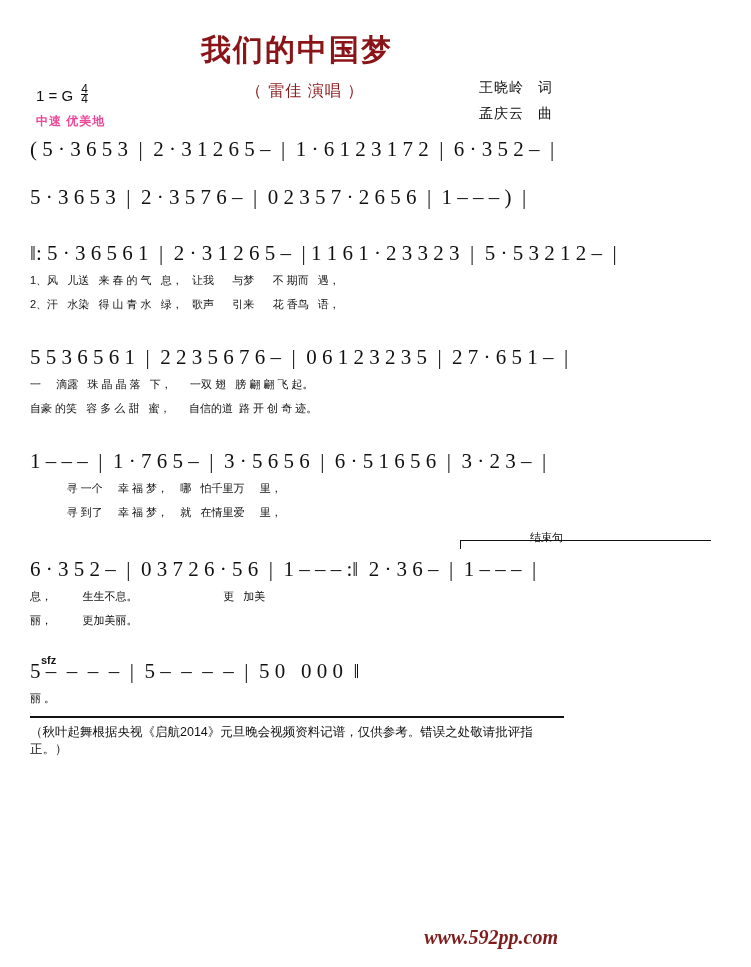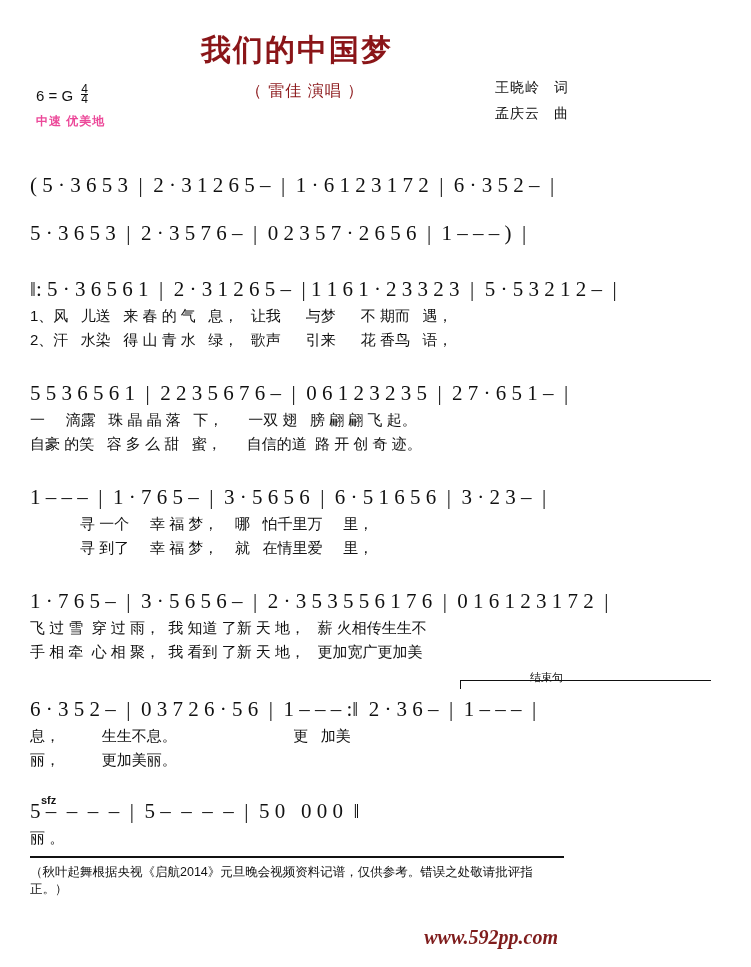--- a/index.html
+++ b/index.html
@@ -29,21 +29,21 @@
     text-align:center;
     font-size:16px;
     color:#8a1518;
     margin-top:10px;
     letter-spacing:1px;
     font-family:"Liberation Sans", sans-serif;
     padding-left:16px;
   }
   .credits{
     position:absolute;
-    right:26px;top:74px;
+    right:42px;top:74px;
     font-size:14px;
     line-height:26px;
     color:#111;
     font-family:"Liberation Sans", sans-serif;
   }
   .credits div span.name{letter-spacing:1px;}
   .credits div span.role{margin-left:14px;}
   .keysig{
     position:absolute;
     left:36px;top:85px;
@@ -79,21 +79,21 @@
   .notes{
     font-family:"Liberation Serif", serif;
     font-size:21px;
     color:#111;
     letter-spacing:0px;
     white-space:pre;
     line-height:30px;
   }
   .lyr{
     font-family:"Liberation Sans", sans-serif;
-    font-size:15px;
+    font-size:11px;
     color:#111;
     white-space:pre;
     line-height:24px;
     letter-spacing:0px;
   }
   .hr{
     border:0;border-top:2px solid #111;
     margin:6px 30px 0 30px;
   }
   .footnote{
@@ -137,30 +137,30 @@
   <div class="credits">
     <div>
       <span class="name">王晓岭</span><span class="role">词</span>
     </div>
     <div>
       <span class="name">孟庆云</span><span class="role">曲</span>
     </div>
   </div>
 
   <div class="keysig">
-    <span>6 = G</span>
+    <span>1 = G</span>
     <span class="frac">
       <span style="display:block;border-bottom:1px solid #111;">4</span>
       <span style="display:block;">4</span>
     </span>
   </div>
 
   <div class="tempo">中速 优美地</div>
 
-  <div class="staff" style="margin-top:68px;">
+  <div class="staff" style="margin-top:32px;">
 
     <div class="line">
       <div class="notes">( 5 · 3 6 5 3  |  2 · 3 1 2 6 5 –  |  1 · 6 1 2 3 1 7 2  |  6 · 3 5 2 –  |</div>
     </div>
 
     <div class="line" style="margin-top:18px;">
       <div class="notes">5 · 3 6 5 3  |  2 · 3 5 7 6 –  |  0 2 3 5 7 · 2 6 5 6  |  1 – – – )  |</div>
     </div>
 
     <div class="line" style="margin-top:26px;">
@@ -174,25 +174,20 @@
       <div class="lyr">一     滴露   珠 晶 晶 落   下，      一双 翅   膀 翩 翩 飞 起。</div>
       <div class="lyr">自豪 的笑   容 多 么 甜   蜜，      自信的道  路 开 创 奇 迹。</div>
     </div>
 
     <div class="line" style="margin-top:26px;">
       <div class="notes">1 – – –  |  1 · 7 6 5 –  |  3 · 5 6 5 6  |  6 · 5 1 6 5 6  |  3 · 2 3 –  |</div>
       <div class="lyr">            寻 一个     幸 福 梦，    哪   怕千里万     里，</div>
       <div class="lyr">            寻 到了     幸 福 梦，    就   在情里爱     里，</div>
     </div>
 
-    <div class="line" style="margin-top:26px;">
-      <div class="notes">1 · 7 6 5 –  |  3 · 5 6 5 6 –  |  2 · 3 5 3 5 5 6 1 7 6  |  0 1 6 1 2 3 1 7 2  |</div>
-      <div class="lyr">飞 过 雪  穿 过 雨，  我 知道 了新 天 地，   薪 火相传生生不</div>
-      <div class="lyr">手 相 牵  心 相 聚，  我 看到 了新 天 地，   更加宽广更加美</div>
-    </div>
 
     <div class="line" style="margin-top:30px;">
       <div class="endbox" style="left:430px;top:-14px;width:250px;"></div>
       <span class="endmark" style="left:500px;top:-24px;">结束句</span>
       <div class="notes">6 · 3 5 2 –  |  0 3 7 2 6 · 5 6  |  1 – – – :‖  2 · 3 6 –  |  1 – – –  |</div>
       <div class="lyr">息，          生生不息。                            更   加美</div>
       <div class="lyr">丽，          更加美丽。</div>
     </div>
 
     <div class="line" style="margin-top:24px;">

